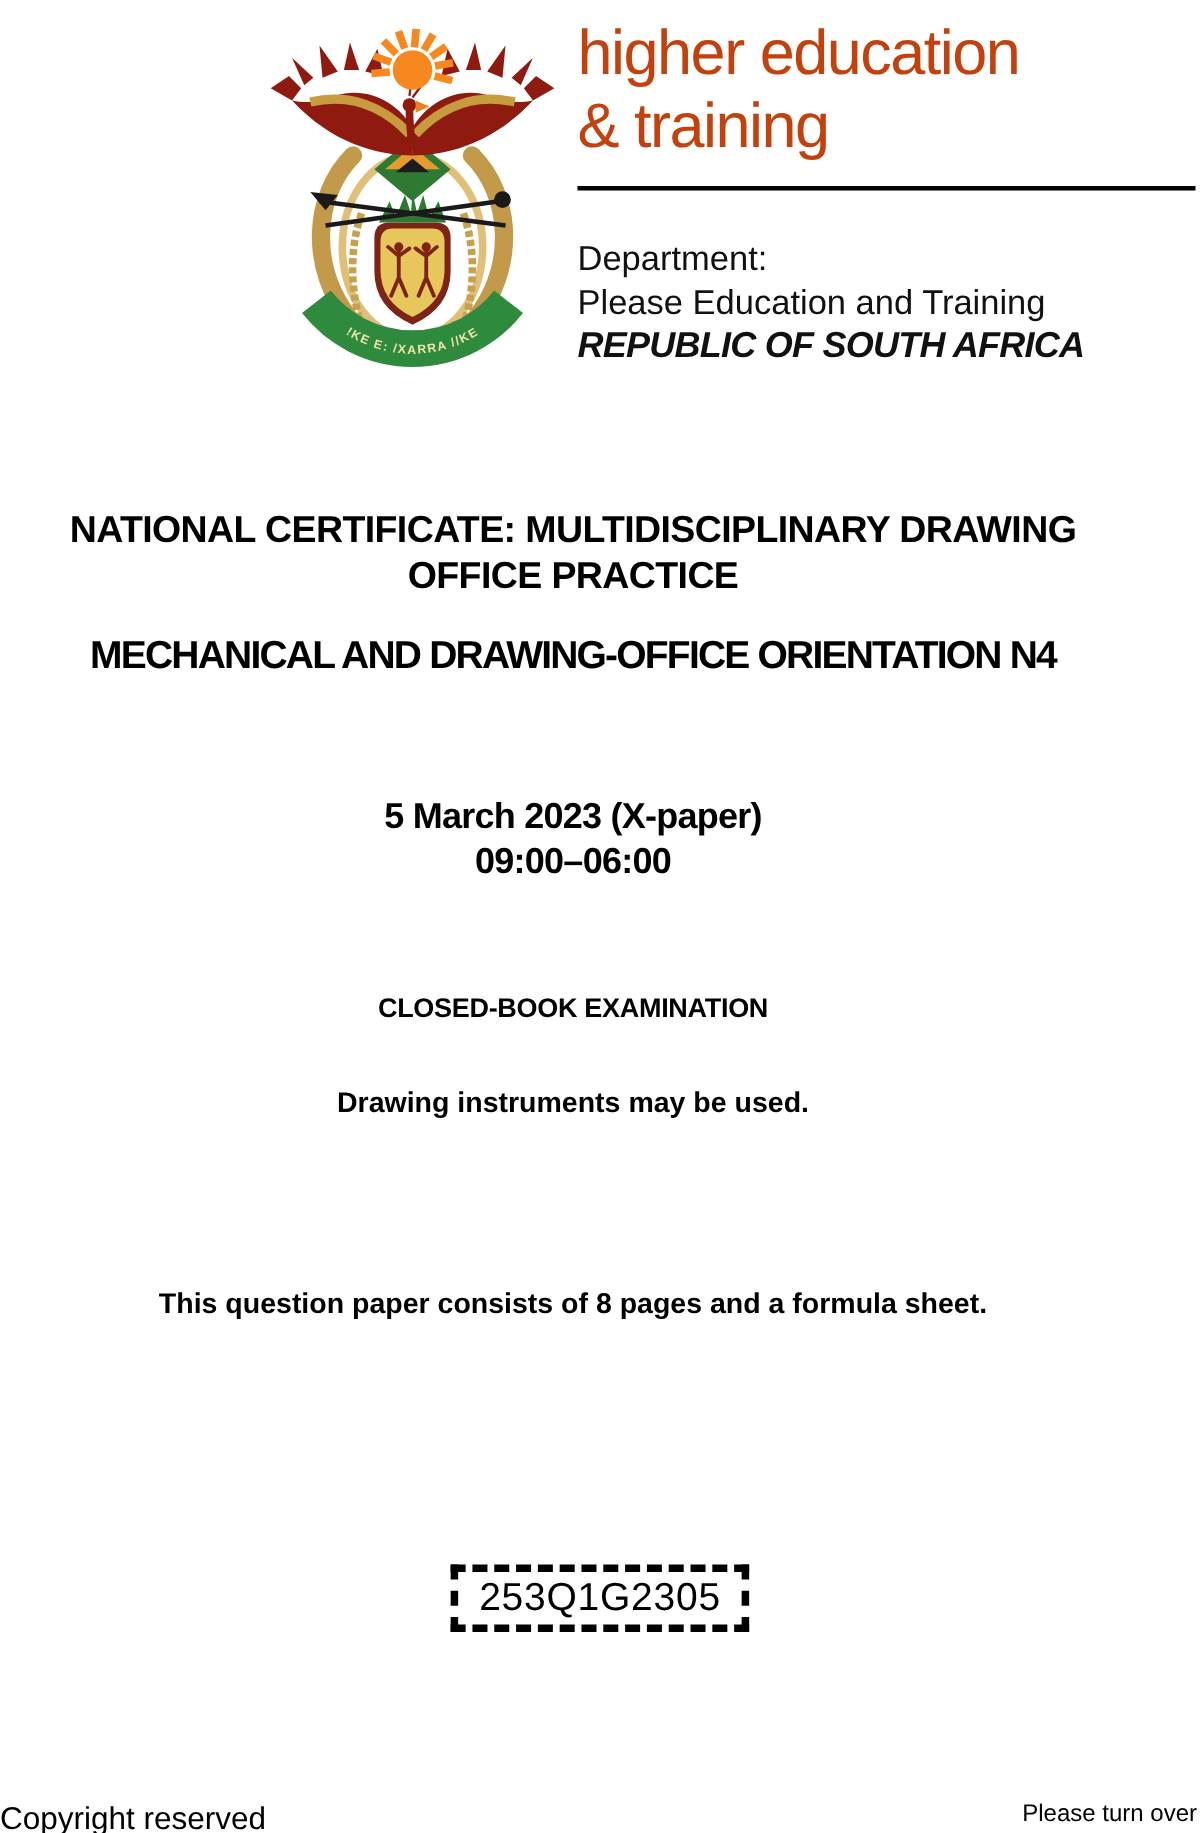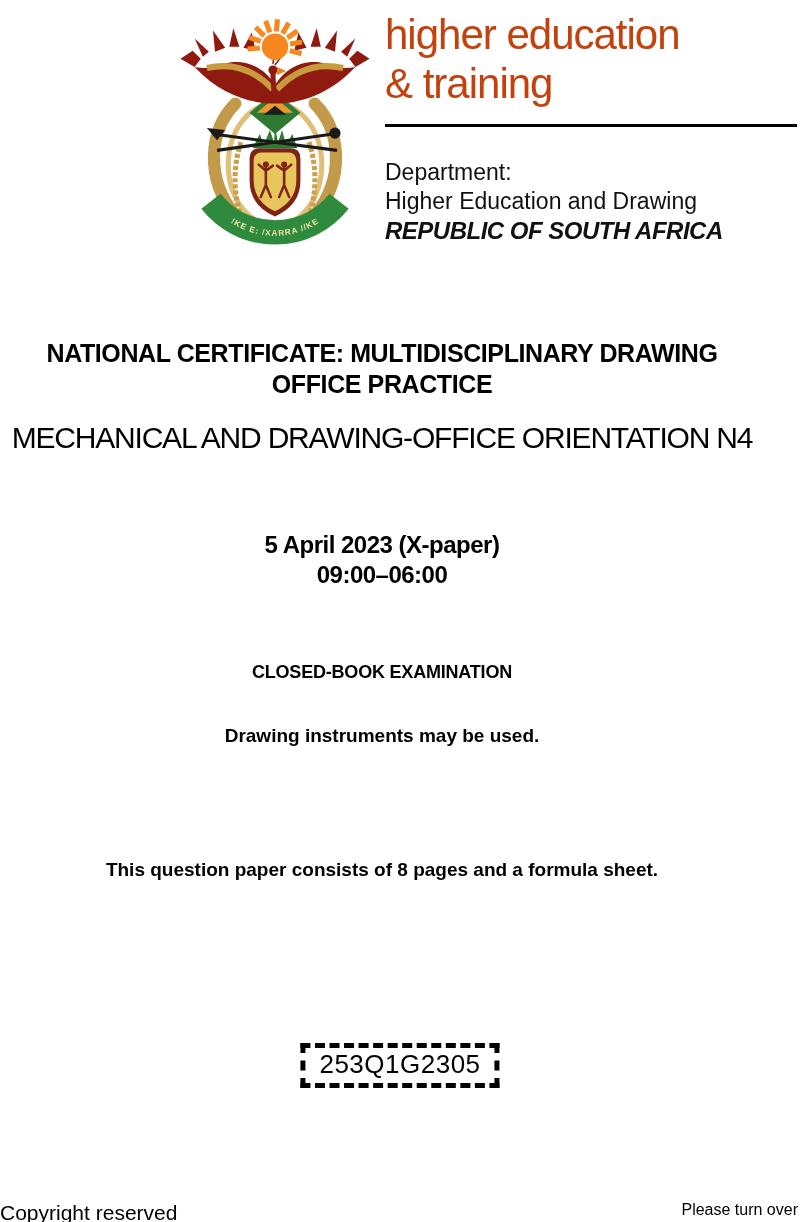--- a/index.html
+++ b/index.html
@@ -17,21 +17,21 @@
     position:absolute;left:385px;top:10px;
     font-size:42px;line-height:49px;font-weight:400;
     letter-spacing:-1px;color:#c2410c;white-space:nowrap;
   }
   .hdr-divider{position:absolute;left:385px;top:124px;width:412px;height:3px;background:#000;}
   .dept{position:absolute;left:385px;top:131px;font-size:23px;line-height:29px;color:#111;white-space:nowrap;margin-top:27px;}
   .dept .country{font-weight:bold;font-size:24px;letter-spacing:-0.5px;font-style:italic;}
   
   .cline{position:absolute;left:0;width:764px;text-align:center;white-space:nowrap;}
   .cert-title{top:338px;font-size:25px;font-weight:bold;line-height:31px;letter-spacing:-0.4px;}
-  .subject{top:421px;font-size:30px;font-weight:normal;letter-spacing:-1.2px;}
+  .subject{top:421px;font-size:26px;font-weight:bold;letter-spacing:-1.2px;}
   .code{top:477px;font-size:24px;letter-spacing:-0.5px;}
   .datetime{top:530px;font-size:24px;font-weight:bold;line-height:30px;letter-spacing:-0.5px;}
   .examtype{top:662px;font-size:18px;font-weight:bold;letter-spacing:-0.2px;}
   .instruments{top:725px;font-size:19px;font-weight:bold;}
   .pages{top:859px;font-size:19px;font-weight:bold;}
   
   .paper-box{
     position:absolute;top:1043px;left:50%;transform:translateX(-50%);
     border:5px dashed #000;
     padding:1px 14px 3px 14px;
@@ -123,34 +123,34 @@
     </g>
   </svg>
 
   <div class="wordmark">
     <div>higher education</div>
     <div>&amp; training</div>
   </div>
   <div class="hdr-divider"></div>
   <div class="dept">
     <div>Department:</div>
-    <div>Higher Education and Drawing</div>
+    <div>Please Education and Training</div>
     <div class="country">REPUBLIC OF SOUTH AFRICA</div>
   </div>
 
   <div class="cline cert-title">
     <div>NATIONAL CERTIFICATE: MULTIDISCIPLINARY DRAWING</div>
     <div>OFFICE PRACTICE</div>
   </div>
 
   <div class="cline subject">MECHANICAL AND DRAWING-OFFICE ORIENTATION N4</div>
 
 
   <div class="cline datetime">
-    <div>5 April 2023 (X-paper)</div>
+    <div>5 March 2023 (X-paper)</div>
     <div>09:00–06:00</div>
   </div>
 
   <div class="cline examtype">CLOSED-BOOK EXAMINATION</div>
 
   <div class="cline instruments">Drawing instruments may be used.</div>
 
   <div class="cline pages">This question paper consists of 8 pages and a formula sheet.</div>
 
   <div class="paper-box">

